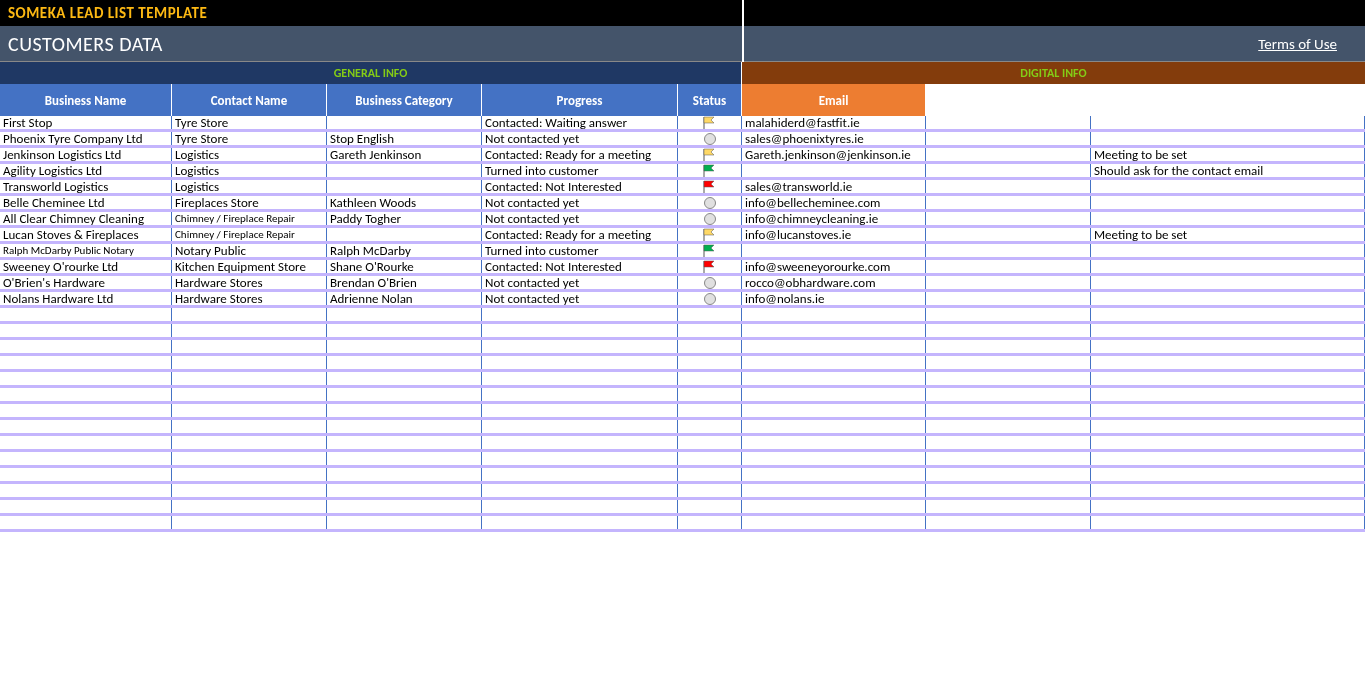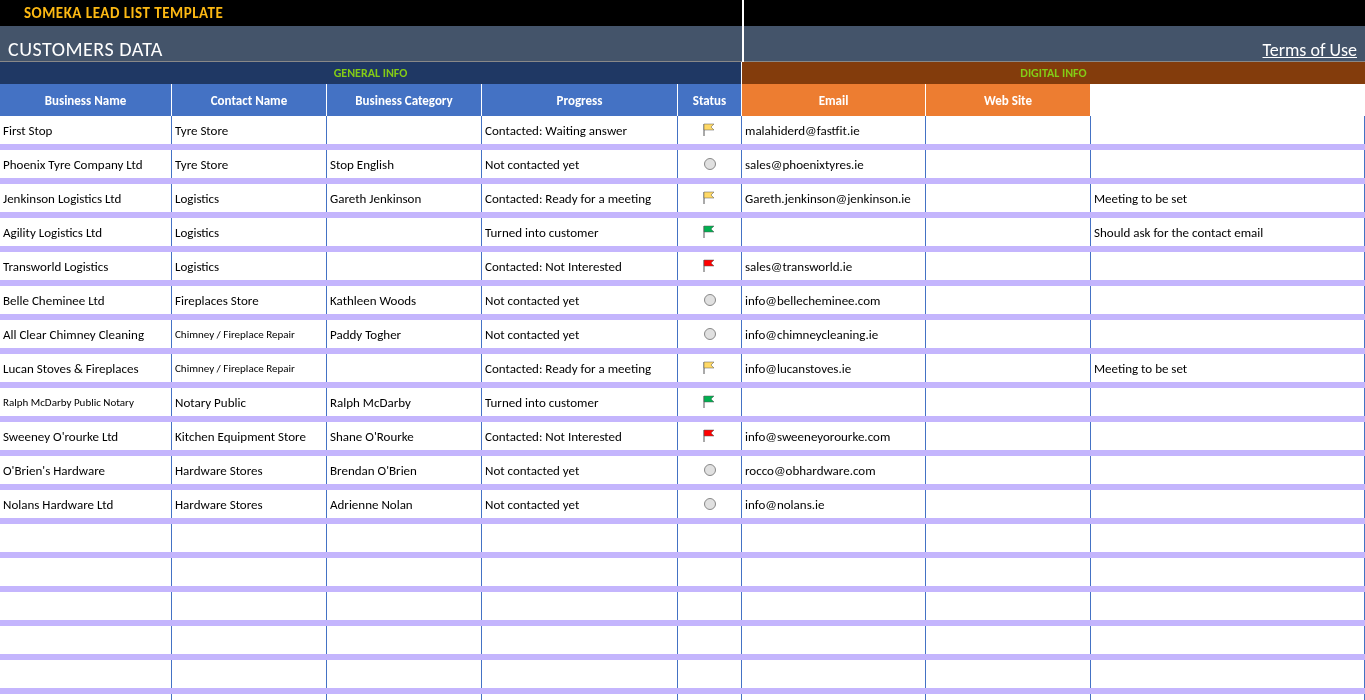--- a/index.html
+++ b/index.html
@@ -1,41 +1,41 @@
 <!DOCTYPE html>
 <html><head>
 <meta charset="utf-8">
 <style>
   * { box-sizing: border-box; margin: 0; padding: 0; }
   body { font-family: Calibri, Arial, sans-serif; background: #fff; font-size: 13px; width: 1365px; }
-  .top-bar { background: #000; height: 26px; display: flex; align-items: center; padding-left: 24px; }
+  .top-bar { background: #000; height: 26px; display: flex; align-items: center; padding-left: 8px; }
   .top-title { color: #fdb913; font-weight: bold; font-size: 15px; letter-spacing: 0.5px; }
-  .sub-bar { background: #44546a; height: 36px; display: flex; align-items: flex-end; padding: 0 8px; border-bottom: 1px solid #888; }
+  .sub-bar { background: #44546a; height: 36px; display: flex; align-items: center; padding: 0 8px; border-bottom: 1px solid #888; }
   .sub-left { color: #fff; font-size: 20px; font-weight: 300; letter-spacing: 0.5px; flex: 0 0 auto; }
   .sub-spacer { flex: 1; }
-  .terms { color: #fff; text-decoration: underline; font-size: 18px; cursor: pointer; }
+  .terms { color: #fff; text-decoration: underline; font-size: 15px; margin-right: 20px; cursor: pointer; }
   .divider-vert { position: absolute; left: 742px; top: 0; width: 2px; height: 62px; background: #fff; }
   .header-wrap { position: relative; }
   .section-row { display: flex; height: 22px; font-size: 12px; font-weight: bold; color: #84cc16; }
   .sec-general { background: #1f3864; flex: 0 0 742px; display:flex; align-items:center; justify-content:center; border-right: 1px solid #fff; }
   .sec-digital { background: #833c0c; flex: 1; display:flex; align-items:center; justify-content:center; }
   .col-row { display: flex; height: 32px; color: #fff; font-weight: bold; font-size: 13px; }
   .col-row .c { display:flex; align-items:center; justify-content:center; border-right: 1px solid #fff; }
   .cg { background: #4472c4; }
   .cd { background: #ed7d31; }
   .c1 { flex: 0 0 172px; }
   .c2 { flex: 0 0 155px; }
   .c3 { flex: 0 0 155px; }
   .c4 { flex: 0 0 196px; }
   .c5 { flex: 0 0 64px; }
   .c6 { flex: 0 0 184px; }
   .c7 { flex: 0 0 165px; }
   .c8 { flex: 1; }
   .grid { }
-  .row { display: flex; height: 34px; border-bottom: 6px solid #c4b5fd; }
+  .row { display: flex; height: 16px; border-bottom: 3px solid #c4b5fd; }
   .row .cell { border-right: 1px solid #4472c4; padding: 0 3px; display:flex; align-items:center; font-size: 13px; overflow: hidden; white-space: nowrap; }
   .row .cell.small { font-size: 11px; }
   .row .c5 { justify-content: center; }
   .flag { display:inline-block; position:relative; }
   .flag svg { width:16px; height:14px; display:block; }
   .circ { width:12px; height:12px; border-radius:50%; background:#e0e0e0; border:1px solid #888; }
 </style>
 </head>
 <body>
 
@@ -56,21 +56,20 @@
   <div class="sec-digital">DIGITAL INFO</div>
 </div>
 
 <div class="col-row">
   <div class="c cg c1">Business Name</div>
   <div class="c cg c3">Contact Name</div>
   <div class="c cg c2">Business Category</div>
   <div class="c cg c4">Progress</div>
   <div class="c cg c5">Status</div>
   <div class="c cd c6">Email</div>
-  <div class="c cd c7">Web Site</div>
 </div>
 
 <div class="grid" id="grid">
     <div class="row">
       <div class="cell c1">First Stop</div>
       <div class="cell c2">Tyre Store</div>
       <div class="cell c3"></div>
       <div class="cell c4">Contacted: Waiting answer</div>
       <div class="cell c5">
         <span class="flag">

